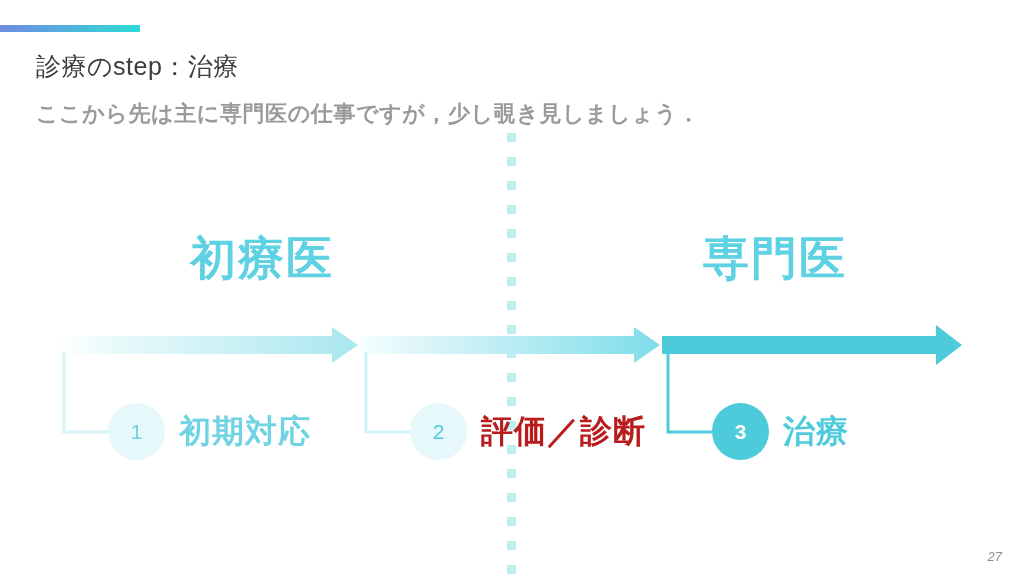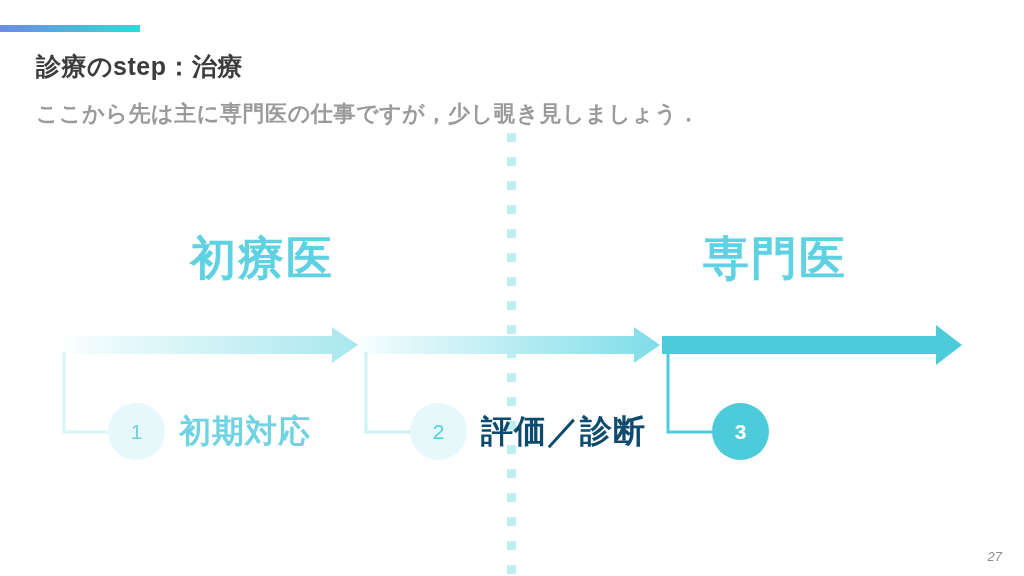--- a/index.html
+++ b/index.html
@@ -23,21 +23,21 @@
     top: 25px;
     width: 140px;
     height: 7px;
     background: linear-gradient(90deg, #6d8ce2 0%, #5aa6dd 35%, #3fc9d6 75%, #2ed9da 100%);
   }
   #slide-title {
     position: absolute;
     left: 36px;
     top: 50px;
     font-size: 25px;
-    font-weight: bold;
+    font-weight: normal;
     color: #3c3c3c;
     letter-spacing: 0.5px;
     white-space: nowrap;
   }
   #slide-subtitle {
     position: absolute;
     left: 36px;
     top: 99px;
     font-size: 22px;
     font-weight: bold;
@@ -111,21 +111,21 @@
   .step-circle.on   { background: #4ecbda; color: #ffffff; font-weight: bold; }
 
   .step-label {
     margin-left: 14px;
     font-size: 32px;
     font-weight: bold;
     white-space: nowrap;
     letter-spacing: 1px;
   }
   .step-label.dim  { color: #6fd3e3; }
-  .step-label.dim2 { color: #0c4a6e; }
+  .step-label.dim2 { color: #b91c1c; }
   .step-label.on   { color: #4ecbda; }
 
   
   #page-number {
     position: absolute;
     right: 22px;
     bottom: 12px;
     font-size: 13px;
     color: #8e8e8e;
     font-style: italic;
@@ -183,15 +183,16 @@
   <div class="step-label dim">初期対応</div>
 </div>
 
 <div class="step-node" id="step-node-1">
   <div class="step-circle dim2">2</div>
   <div class="step-label dim2">評価／診断</div>
 </div>
 
 <div class="step-node" id="step-node-2">
   <div class="step-circle on">3</div>
+  <div class="step-label on">治療</div>
 </div>
 
 <div id="page-number">27</div>
 
 </body></html>

